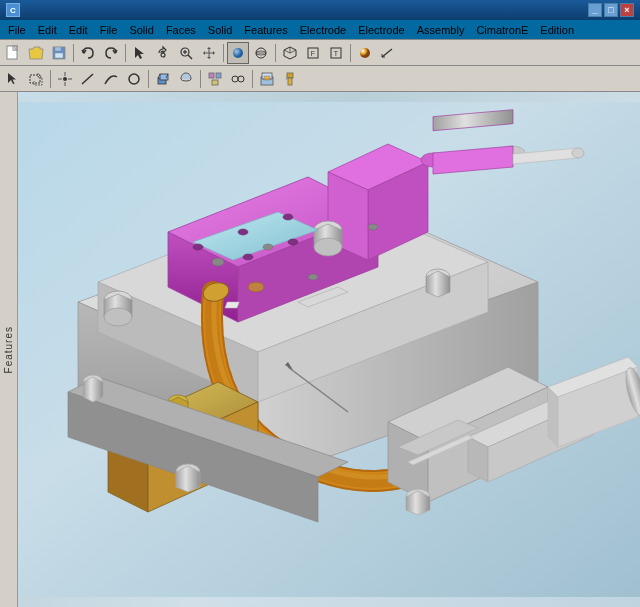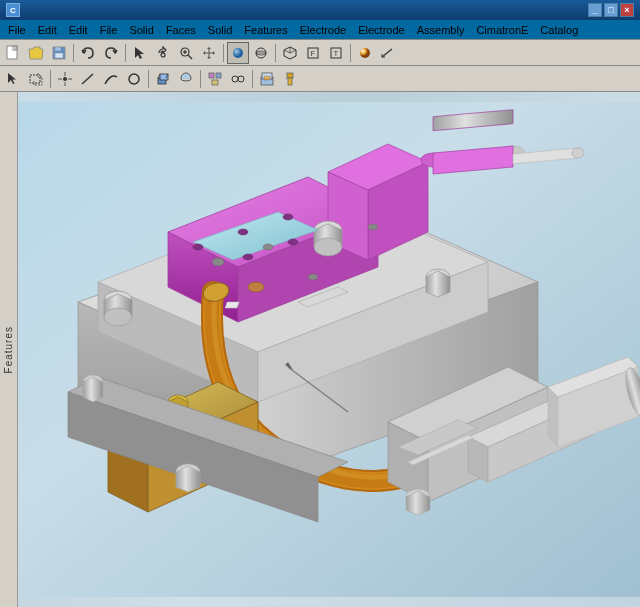--- a/index.html
+++ b/index.html
@@ -176,21 +176,21 @@
   <div class="menu-item">Edit</div>
   <div class="menu-item">File</div>
   <div class="menu-item">Solid</div>
   <div class="menu-item">Faces</div>
   <div class="menu-item">Solid</div>
   <div class="menu-item">Features</div>
   <div class="menu-item">Electrode</div>
   <div class="menu-item">Electrode</div>
   <div class="menu-item">Assembly</div>
   <div class="menu-item">CimatronE</div>
-  <div class="menu-item">Catalog</div>
+  <div class="menu-item">Edition</div>
 </div>
 
 <div class="toolbar" id="toolbar1">
   <div class="toolbar-btn" title="New">
     <svg width="16" height="16" viewBox="0 0 16 16">
         <rect x="2" y="1" width="10" height="13" fill="white" stroke="#888" stroke-width="1"></rect>
         <rect x="8" y="1" width="4" height="4" fill="#d4d0c8" stroke="#888" stroke-width="1"></rect>
         <polyline points="8,1 12,5 8,5" fill="#ccc" stroke="#888" stroke-width="0.5"></polyline>
       </svg>
   </div>

